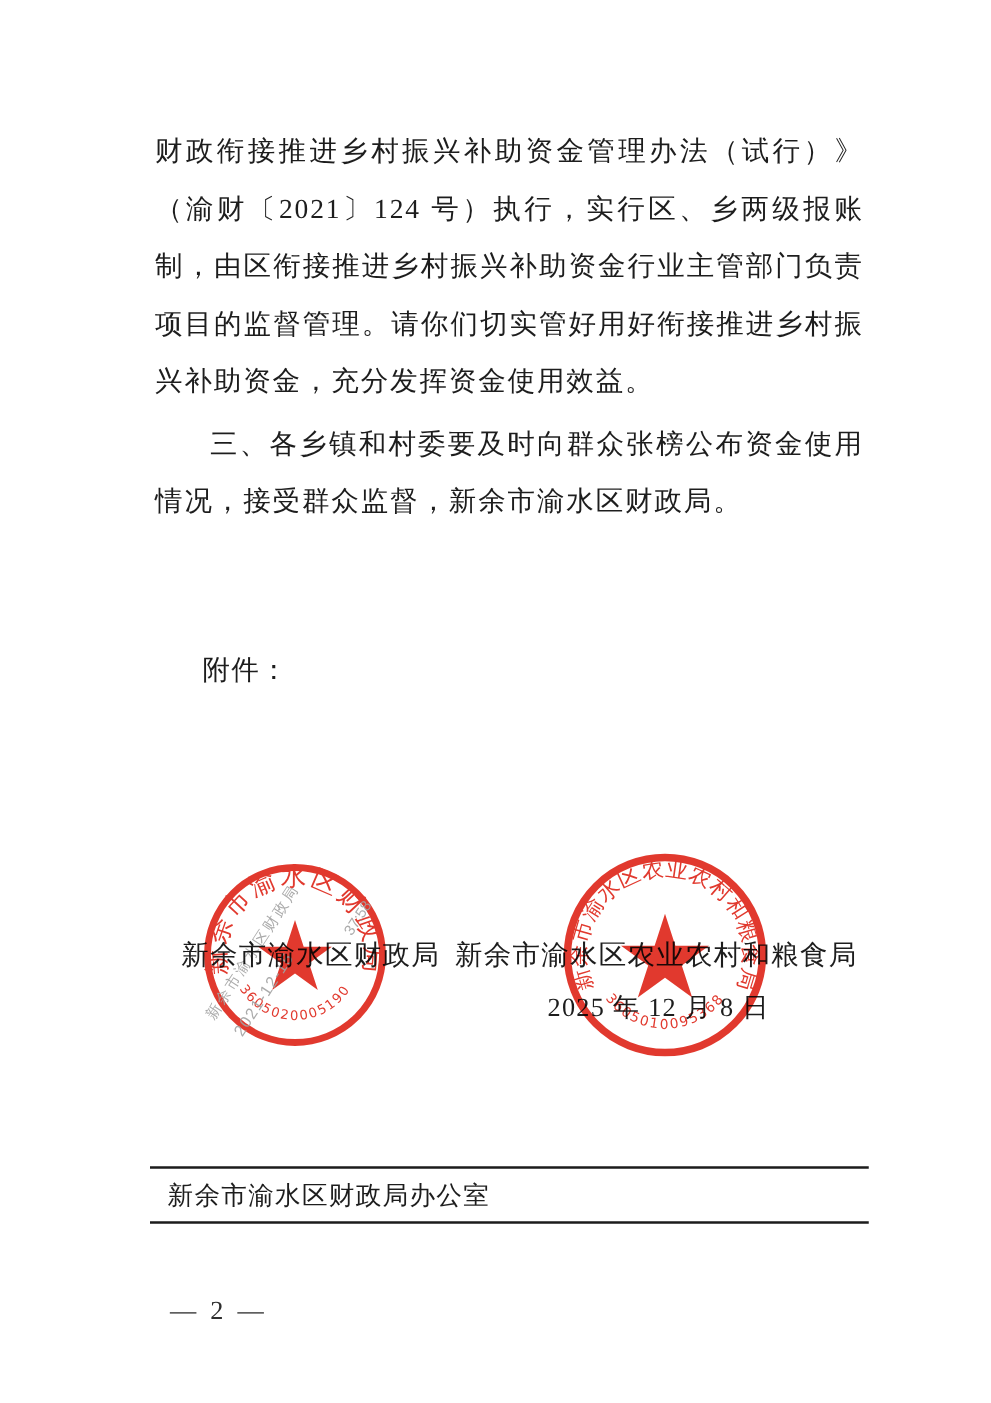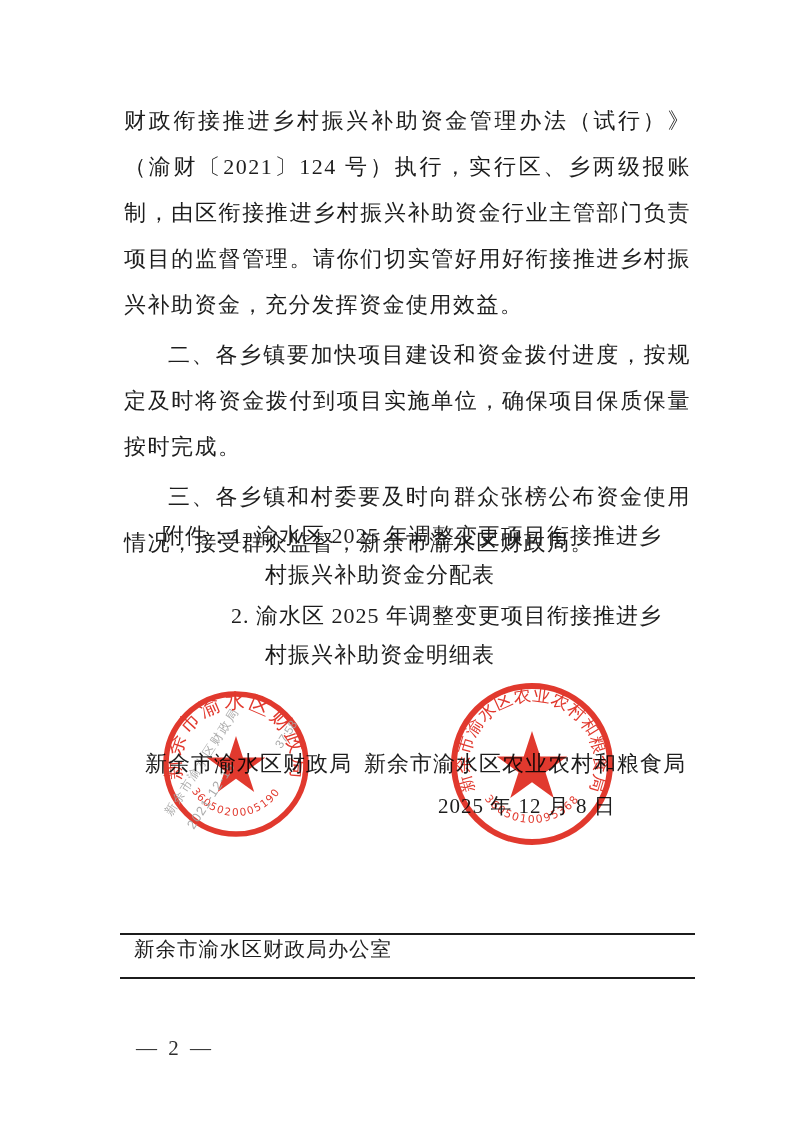--- a/index.html
+++ b/index.html
@@ -16,21 +16,21 @@
     position:absolute;left:120px;top:94px;width:575px;
     font-size:22px;line-height:46px;letter-spacing:1.5px;
     text-align:justify;text-justify:inter-character;
   }
   .doc-body p{margin:4px;}
   .doc-body p.indent{text-indent:2em;}
 
   
   .attachments{
     position:absolute;left:162px;top:516px;width:500px;
-    display:flex;font-size:22px;line-height:39px;letter-spacing:1px;
+    display:flex;font-size:22px;line-height:39px;letter-spacing:1px;flex-direction:column;
   }
   .attach-label{flex:0 0 auto;white-space:nowrap;}
   .attach-items{flex:1 1 auto;}
   .attach-item{padding-left:34px;text-indent:-34px;margin:0 0 2px 0;}
 
   
   .org-line{position:absolute;top:749px;font-size:22px;letter-spacing:1px;white-space:nowrap;}
   .org-left{left:145px;}
   .org-right{left:364px;}
   .sign-date{position:absolute;left:438px;top:792px;font-size:21px;letter-spacing:1px;white-space:nowrap;}
@@ -46,46 +46,41 @@
     transform-origin:left center;white-space:nowrap;
   }
   .wm-1{left:8px;top:118px;font-size:12px;transform:rotate(-57deg);letter-spacing:2px;}
   .wm-2{left:30px;top:132px;font-size:13px;transform:rotate(-57deg);letter-spacing:1px;}
   .wm-3{left:118px;top:52px;font-size:12px;transform:rotate(-57deg);}
 
   
   .footer{
     position:absolute;left:120px;top:933px;width:575px;height:46px;
     border-top:2.5px solid #1c1c1c;border-bottom:2.5px solid #1c1c1c;
-    display:flex;justify-content:space-between;
+    display:flex;align-items:center;justify-content:space-between;
     font-size:20.5px;letter-spacing:1px;
     padding:0 6px 0 14px;box-sizing:border-box;
   }
   .page-number{
     position:absolute;left:136px;top:1036px;
     font-size:21px;letter-spacing:3px;color:#2e2e2e;white-space:nowrap;
   }
 </style>
 </head>
 <body>
 
 <div class="page">
 
   <div class="doc-body">
     <p>财政衔接推进乡村振兴补助资金管理办法（试行）》（渝财〔2021〕124 号）执行，实行区、乡两级报账制，由区衔接推进乡村振兴补助资金行业主管部门负责项目的监督管理。请你们切实管好用好衔接推进乡村振兴补助资金，充分发挥资金使用效益。</p>
-    <p class="indent">二、各乡镇要加快项目建设和资金拨付进度，按规定及时将资金拨付到项目实施单位，确保项目保质保量按时完成。</p>
     <p class="indent">三、各乡镇和村委要及时向群众张榜公布资金使用情况，接受群众监督，新余市渝水区财政局。</p>
   </div>
 
   <div class="attachments">
     <span class="attach-label">附件：</span>
-    <span class="attach-items">
-      <div class="attach-item">1. 渝水区 2025 年调整变更项目衔接推进乡村振兴补助资金分配表</div>
-      <div class="attach-item">2. 渝水区 2025 年调整变更项目衔接推进乡村振兴补助资金明细表</div>
-    </span>
   </div>
 
   <div class="org-line org-left">新余市渝水区财政局</div>
   <div class="org-line org-right">新余市渝水区农业农村和粮食局</div>
   <div class="sign-date">2025 年 12 月 8 日</div>
 
   <div class="seal seal-left">
     <svg viewBox="0 0 152 152">
       <defs>
         <path id="sealL-top" d="M 23.4,95.2 A 56,56 0 1 1 128.6,95.2" fill="none"></path>

